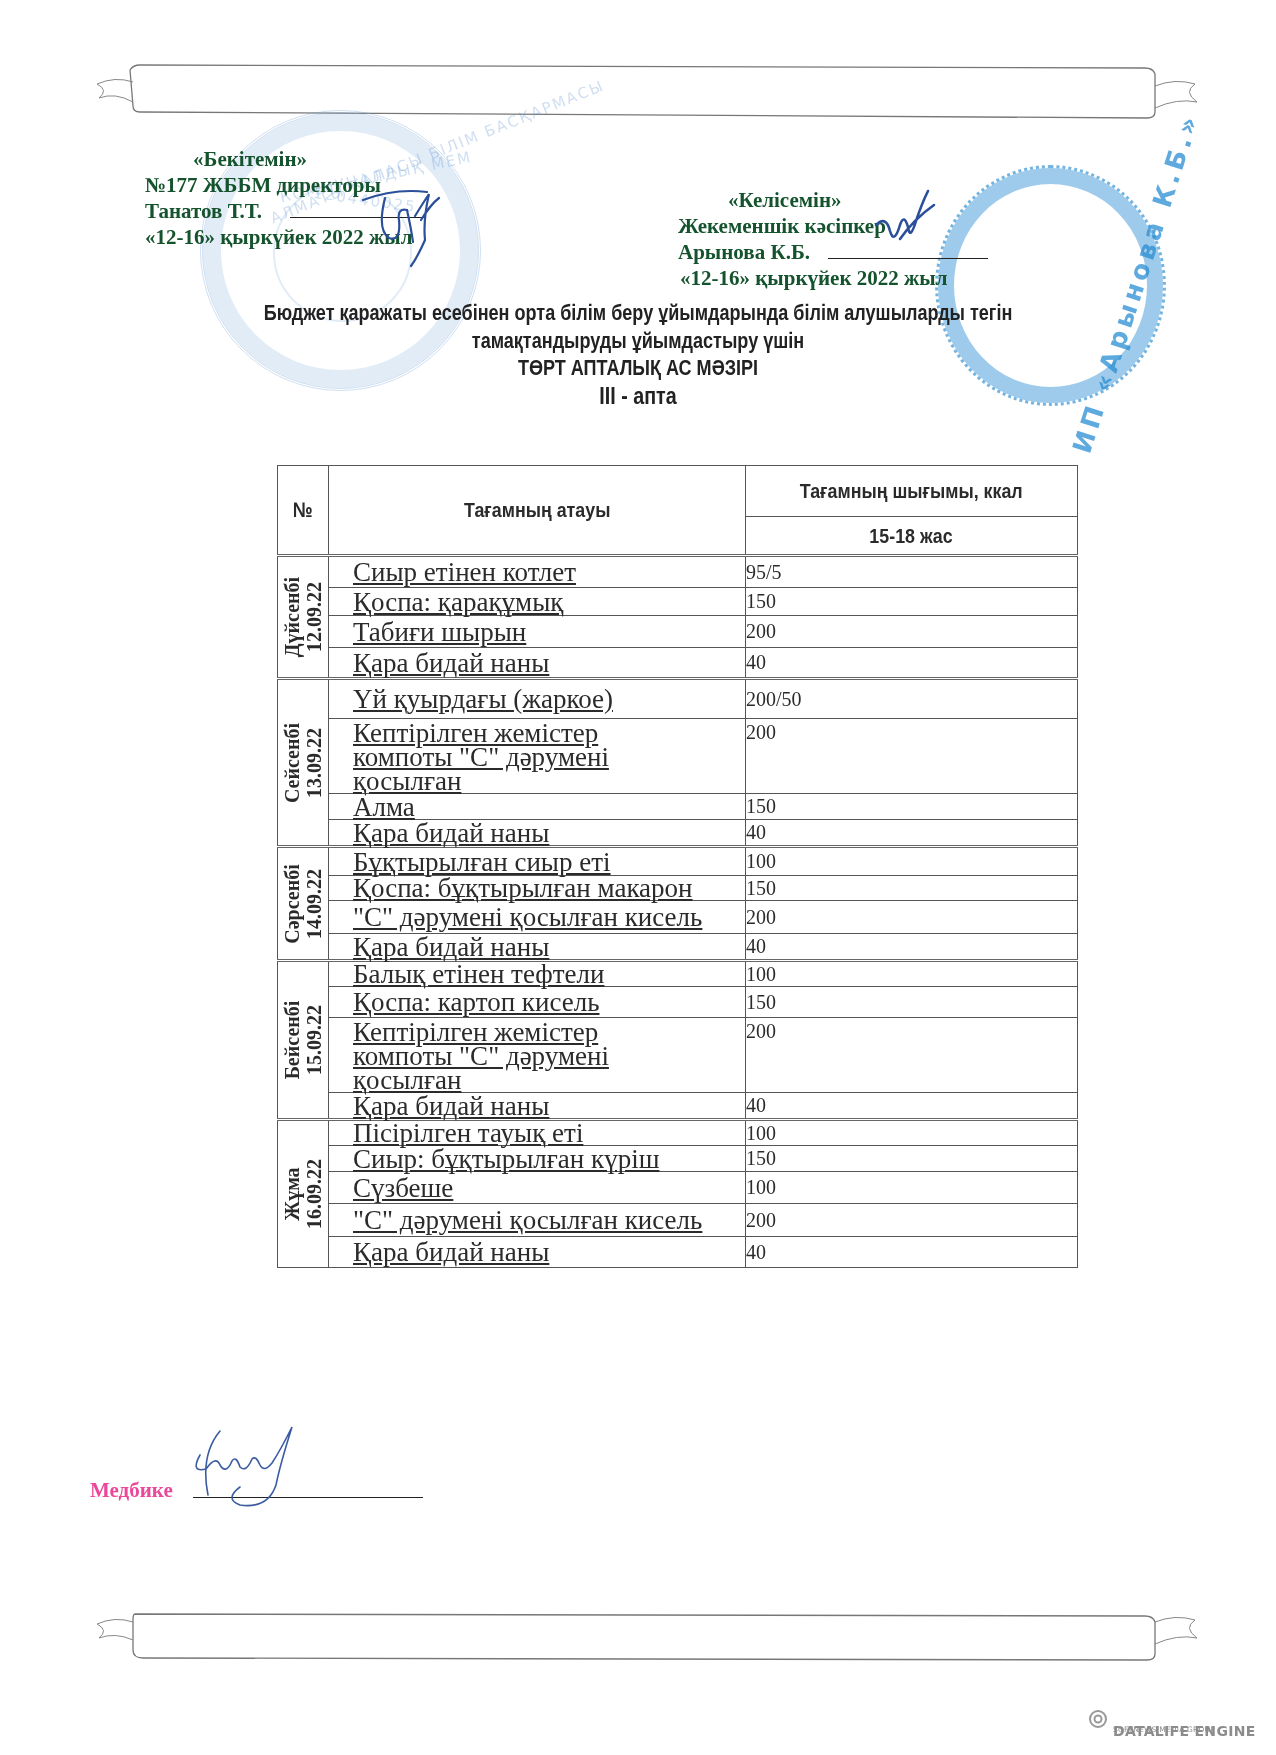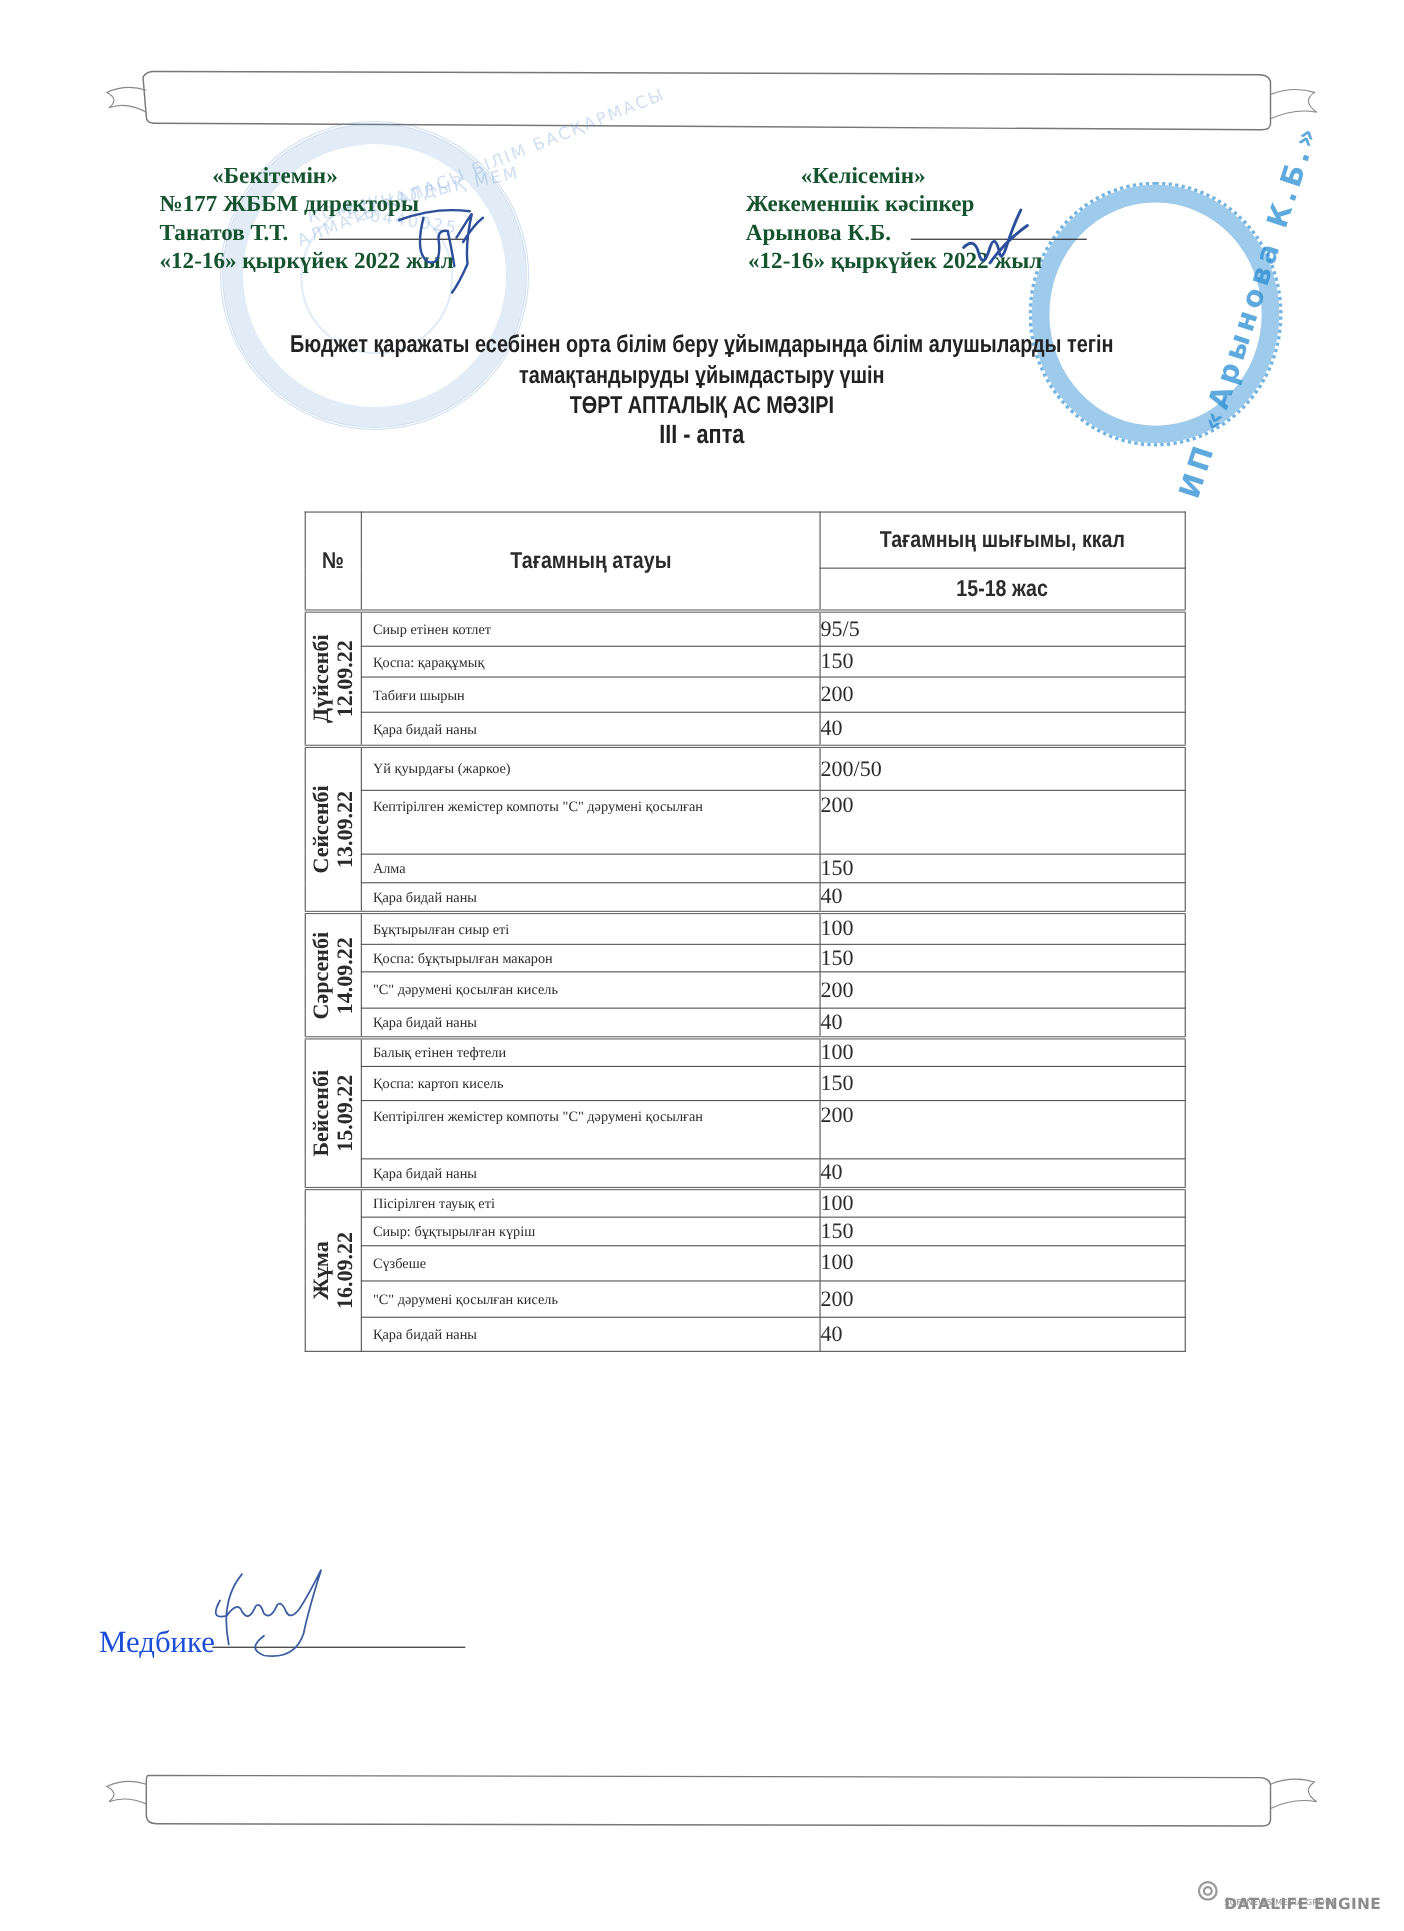--- a/index.html
+++ b/index.html
@@ -57,35 +57,35 @@
       position: absolute; left: 277px; top: 465px; width: 800px;
       border-collapse: collapse; table-layout: fixed;
       font-family: "Liberation Serif", serif; color: #2b2b2b;
     }
     table.menu td, table.menu th { border: 1.3px solid #555; padding: 0; }
     table.menu th {
       font-family: "Liberation Sans", sans-serif; font-weight: bold; font-size: 21px;
       text-align: center; vertical-align: middle;
     }
     table.menu th span { display: inline-block; transform: scaleX(0.85); }
-    table.menu td.name { font-size: 13px; padding-left: 10px; line-height: 24px; vertical-align: middle; }
+    table.menu td.name { font-size: 27px; padding-left: 24px; line-height: 24px; vertical-align: middle; text-decoration: underline; }
     table.menu td.name.top { vertical-align: top; padding-top: 2px; }
     table.menu td.val { font-size: 20px; text-align: left; vertical-align: middle; }
     table.menu td.val.top { vertical-align: top; padding-top: 2px; }
     tr.day-start td { border-top: 3px double #666; }
     td.day { position: relative; }
     td.day .rot {
       position: absolute; left: 50%; top: 50%;
       transform: translate(-50%, -50%) rotate(-90deg);
       white-space: nowrap; text-align: center;
       font-weight: bold; font-size: 20px; line-height: 22px; color: #2a2a2a;
     }
 
     
-    .medbike { position: absolute; left: 90px; top: 1478px; font-weight: normal; font-size: 28px; color: #1d4ed8; }
+    .medbike { position: absolute; left: 90px; top: 1478px; font-weight: bold; font-size: 21px; color: #ec4899; }
     .medbike-line { position: absolute; left: 193px; top: 1497px; width: 230px; border-bottom: 1.5px solid #222; }
 
     
     .wm { position: absolute; left: 1088px; top: 1705px; font-family: "DejaVu Sans", sans-serif; color: #8c8c8c; }
     .wm .logo { position: absolute; left: 0; top: 4px; width: 20px; height: 20px; }
     .wm .brand { position: absolute; left: 25px; top: 18px; font-size: 14px; font-weight: bold; white-space: nowrap; letter-spacing: 0.3px; }
     .wm .sub { position: absolute; left: 25px; top: 20px; font-size: 7.5px; white-space: nowrap; letter-spacing: 0.2px; }
   </style>
 </head>
 <body>
@@ -113,21 +113,21 @@
   <div class="line" style="padding-left:48px;">«Бекітемін»</div>
   <div class="line">№177 ЖББМ директоры</div>
   <div class="line"><span>Танатов Т.Т.</span><span class="sig-line" style="width:135px;margin-left:28px;"></span></div>
   <div class="line">«12-16» қыркүйек 2022 жыл</div>
 </div>
 <svg class="signature" style="left:355px;top:180px;" width="90" height="90" viewBox="0 0 90 90">
   <path d="M8 20 Q40 8 72 12 M30 18 Q22 50 34 58 Q46 62 44 40 Q42 28 52 30 Q56 48 58 62 M60 36 Q70 20 74 14 Q68 40 70 60 M66 40 Q76 24 84 18 M70 60 Q62 78 56 86" fill="none" stroke="#2b4f9a" stroke-width="2.2" stroke-linecap="round"></path>
 </svg>
 
 <div class="approval" style="left:678px;top:146px;">
-  <div class="line" style="padding-left:50px;">«Келісемін»</div>
+  <div class="line" style="padding-left:50px;margin-top:41px;">«Келісемін»</div>
   <div class="line">Жекеменшік кәсіпкер</div>
   <div class="line"><span>Арынова К.Б.</span><span class="sig-line" style="width:160px;margin-left:18px;"></span></div>
   <div class="line" style="padding-left:2px;">«12-16» қыркүйек 2022 жыл</div>
 </div>
 <svg class="signature" style="left:870px;top:185px;" width="70" height="70" viewBox="0 0 70 70">
   <path d="M6 40 Q16 30 20 46 Q24 60 30 40 Q34 28 38 42 Q40 56 46 36 Q52 18 58 6 M30 54 Q44 34 64 20" fill="none" stroke="#2b4f9a" stroke-width="2.6" stroke-linecap="round"></path>
 </svg>
 
 <div class="title-line" style="top:300px;font-size:22px;">Бюджет қаражаты есебінен орта білім беру ұйымдарында білім алушыларды тегін</div>
 <div class="title-line" style="top:328px;font-size:22px;">тамақтандыруды ұйымдастыру үшін</div>

